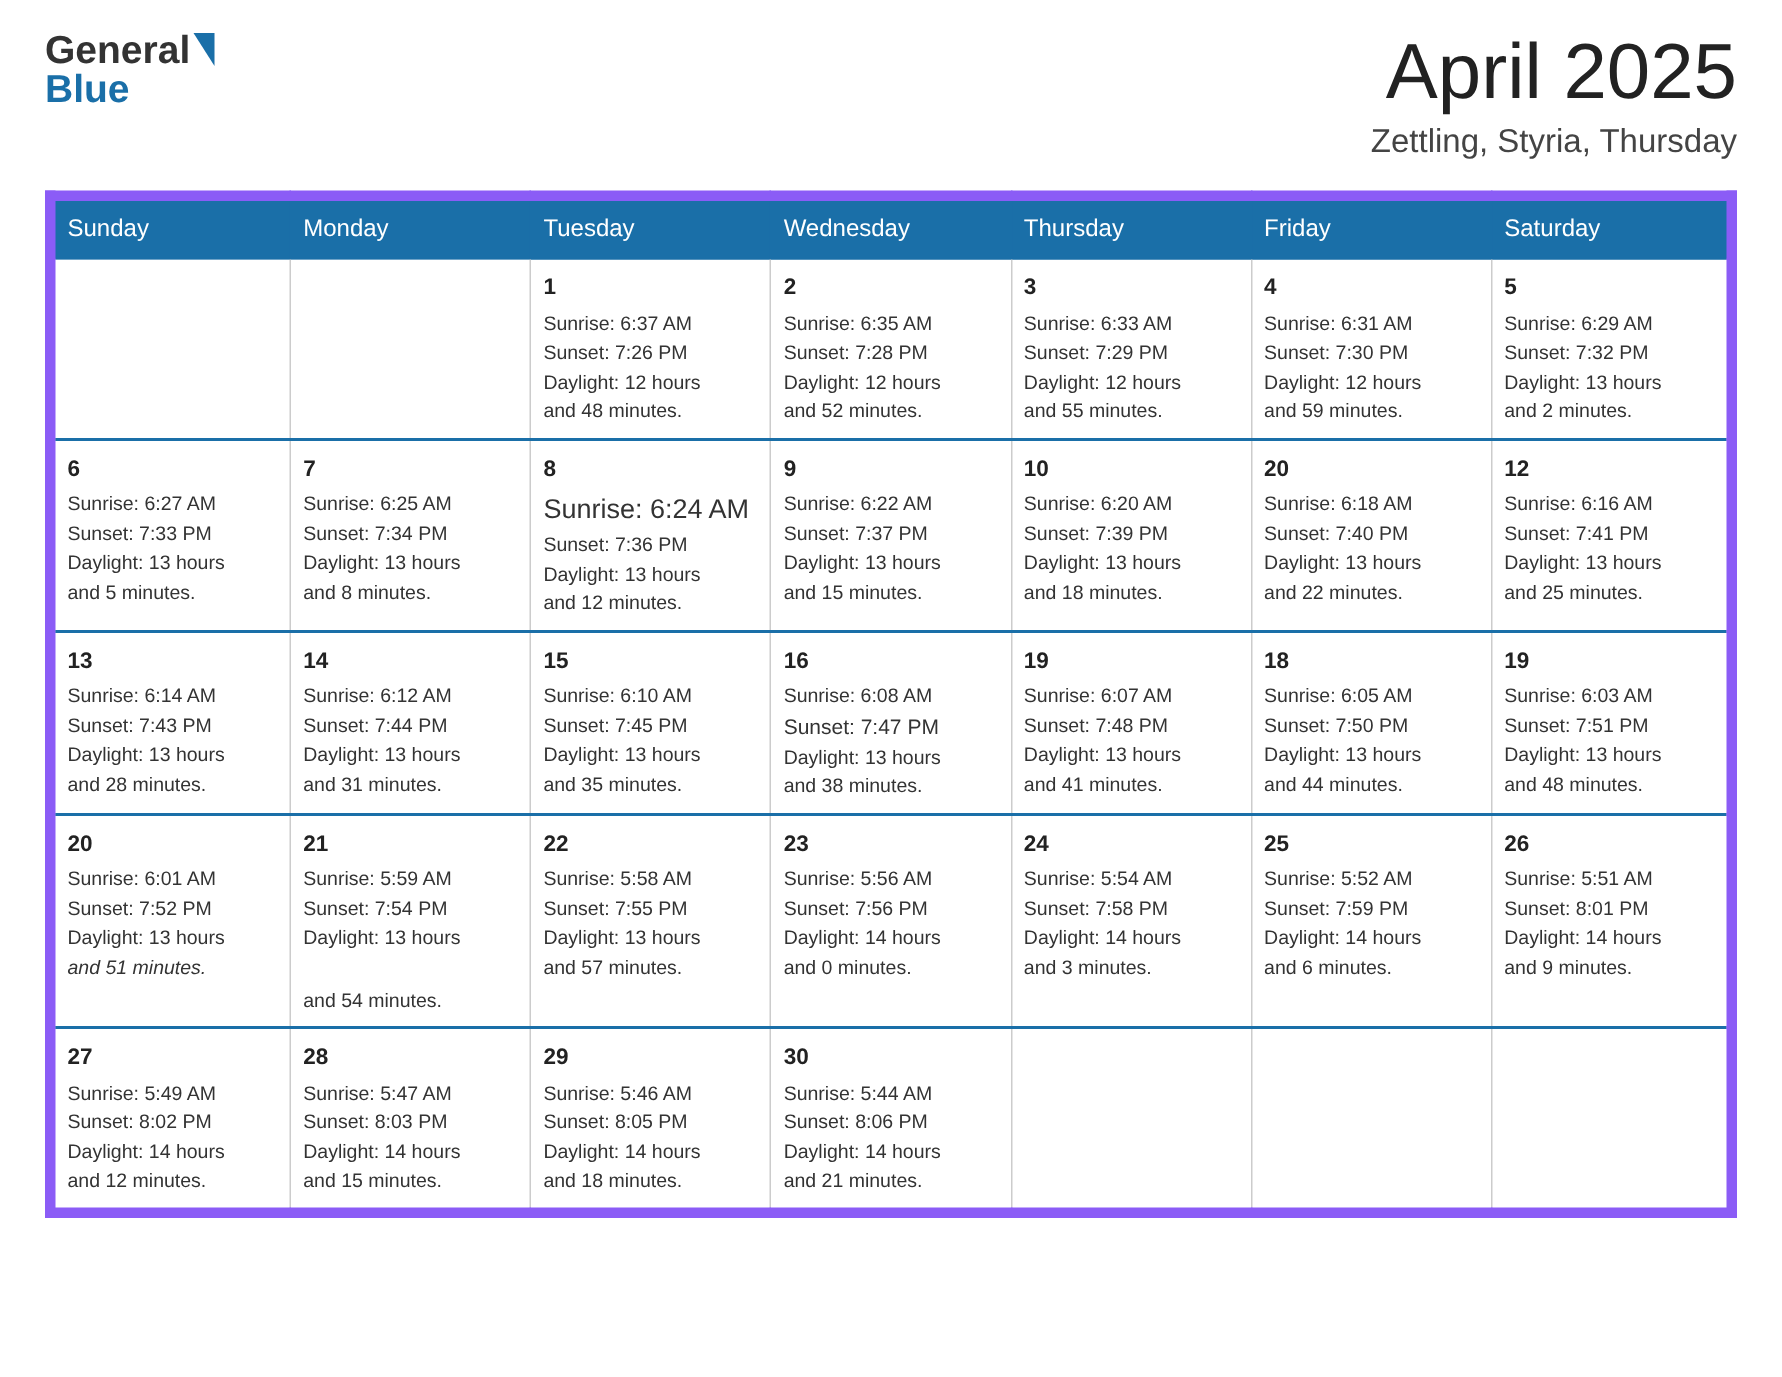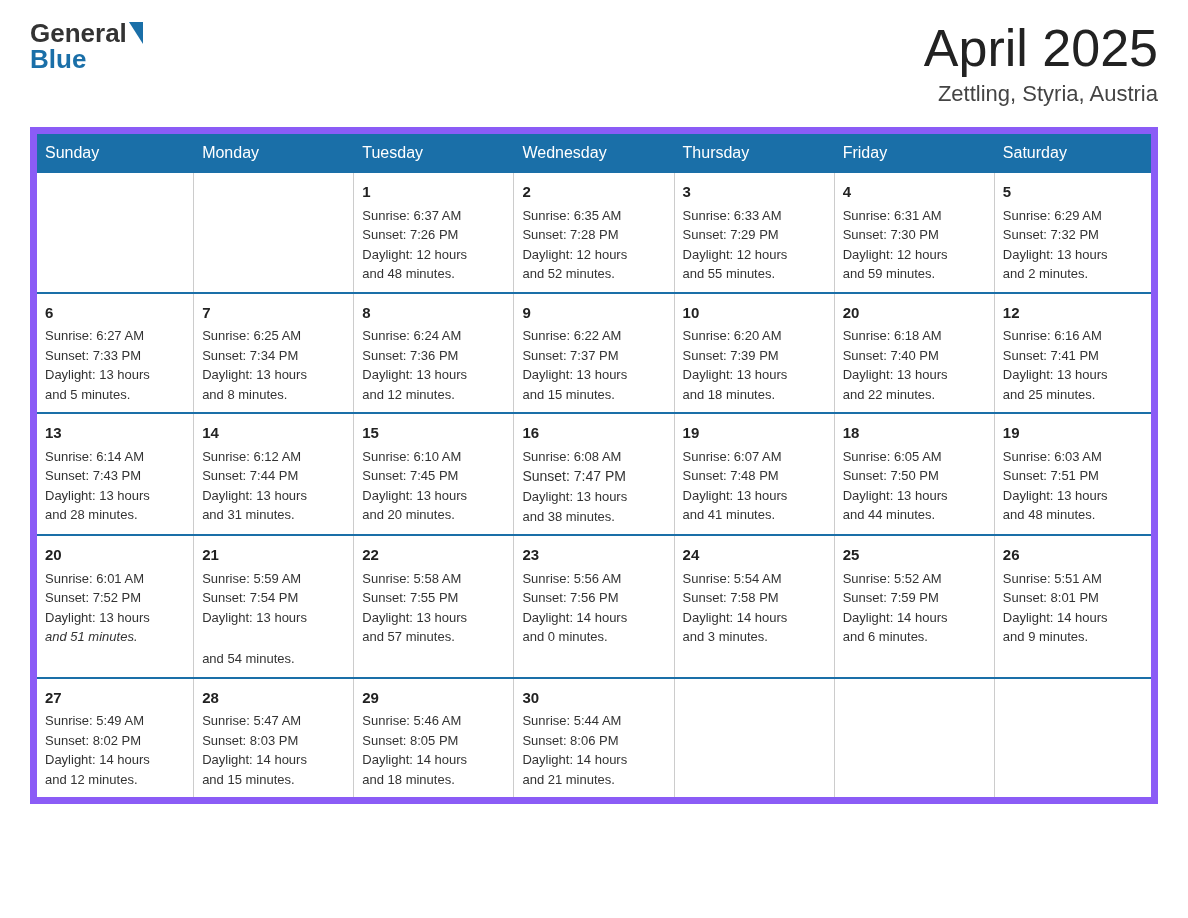--- a/index.html
+++ b/index.html
@@ -103,21 +103,21 @@
         <span class="logo-text-general">General</span>
         <span class="logo-triangle"></span>
       </div>
       <div>
         <span class="logo-text-blue">Blue</span>
       </div>
     </div>
   </div>
   <div class="title-block">
     <h1>April 2025</h1>
-    <h2>Zettling, Styria, Austria</h2>
+    <h2>Zettling, Styria, Thursday</h2>
   </div>
 </div>
 
 <table class="calendar">
   <thead>
     <tr>
     <th>Sunday</th>
         <th>Monday</th>
         <th>Tuesday</th>
         <th>Wednesday</th>
@@ -176,21 +176,21 @@
         </td>
         <td>
           <span class="day-num">7</span>
           <span style="display: block; font-size: 13px;">Sunrise: 6:25 AM</span>
           <span style="display: block; font-size: 13px;">Sunset: 7:34 PM</span>
           <span style="display: block; font-size: 13px;">Daylight: 13 hours</span>
           <span style="display: block; font-size: 13px;">and 8 minutes.</span>
         </td>
         <td>
           <span class="day-num">8</span>
-          <span style="display: block; font-size: 13px;">Sunrise: 6:24 AM</span>
+          <span style="display: block; font-size: 18px;">Sunrise: 6:24 AM</span>
           <span style="display: block; font-size: 13px;">Sunset: 7:36 PM</span>
           <span style="display: block; font-size: 13px;">Daylight: 13 hours</span>
           <span style="display: block; font-size: 13px;">and 12 minutes.</span>
         </td>
         <td>
           <span class="day-num">9</span>
           <span style="display: block; font-size: 13px;">Sunrise: 6:22 AM</span>
           <span style="display: block; font-size: 13px;">Sunset: 7:37 PM</span>
           <span style="display: block; font-size: 13px;">Daylight: 13 hours</span>
           <span style="display: block; font-size: 13px;">and 15 minutes.</span>
@@ -230,21 +230,21 @@
           <span style="display: block; font-size: 13px;">Sunrise: 6:12 AM</span>
           <span style="display: block; font-size: 13px;">Sunset: 7:44 PM</span>
           <span style="display: block; font-size: 13px;">Daylight: 13 hours</span>
           <span style="display: block; font-size: 13px;">and 31 minutes.</span>
         </td>
         <td>
           <span class="day-num">15</span>
           <span style="display: block; font-size: 13px;">Sunrise: 6:10 AM</span>
           <span style="display: block; font-size: 13px;">Sunset: 7:45 PM</span>
           <span style="display: block; font-size: 13px;">Daylight: 13 hours</span>
-          <span style="display: block; font-size: 13px;">and 20 minutes.</span>
+          <span style="display: block; font-size: 13px;">and 35 minutes.</span>
         </td>
         <td>
           <span class="day-num">16</span>
           <span style="display: block; font-size: 13px;">Sunrise: 6:08 AM</span>
           <span style="display: block; font-size: 14px;">Sunset: 7:47 PM</span>
           <span style="display: block; font-size: 13px;">Daylight: 13 hours</span>
           <span style="display: block; font-size: 13px;">and 38 minutes.</span>
         </td>
         <td>
           <span class="day-num">19</span>

